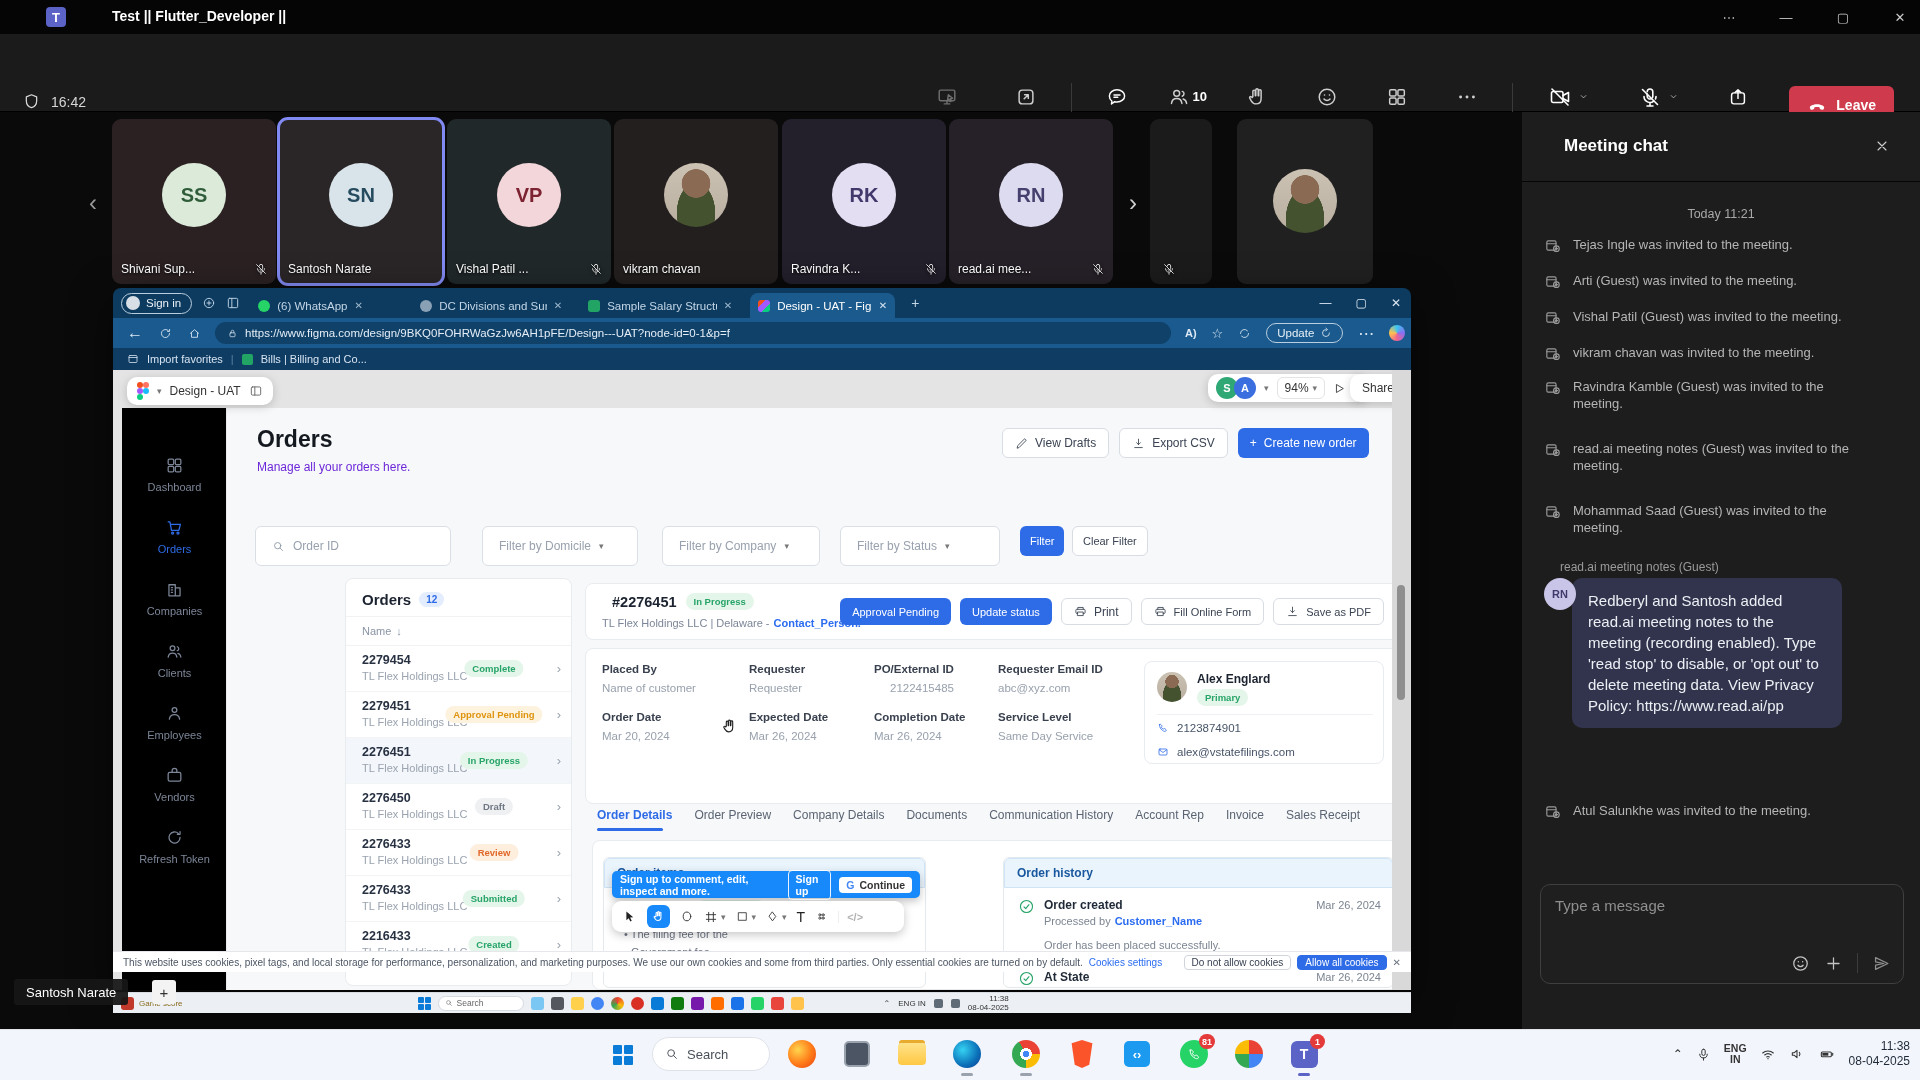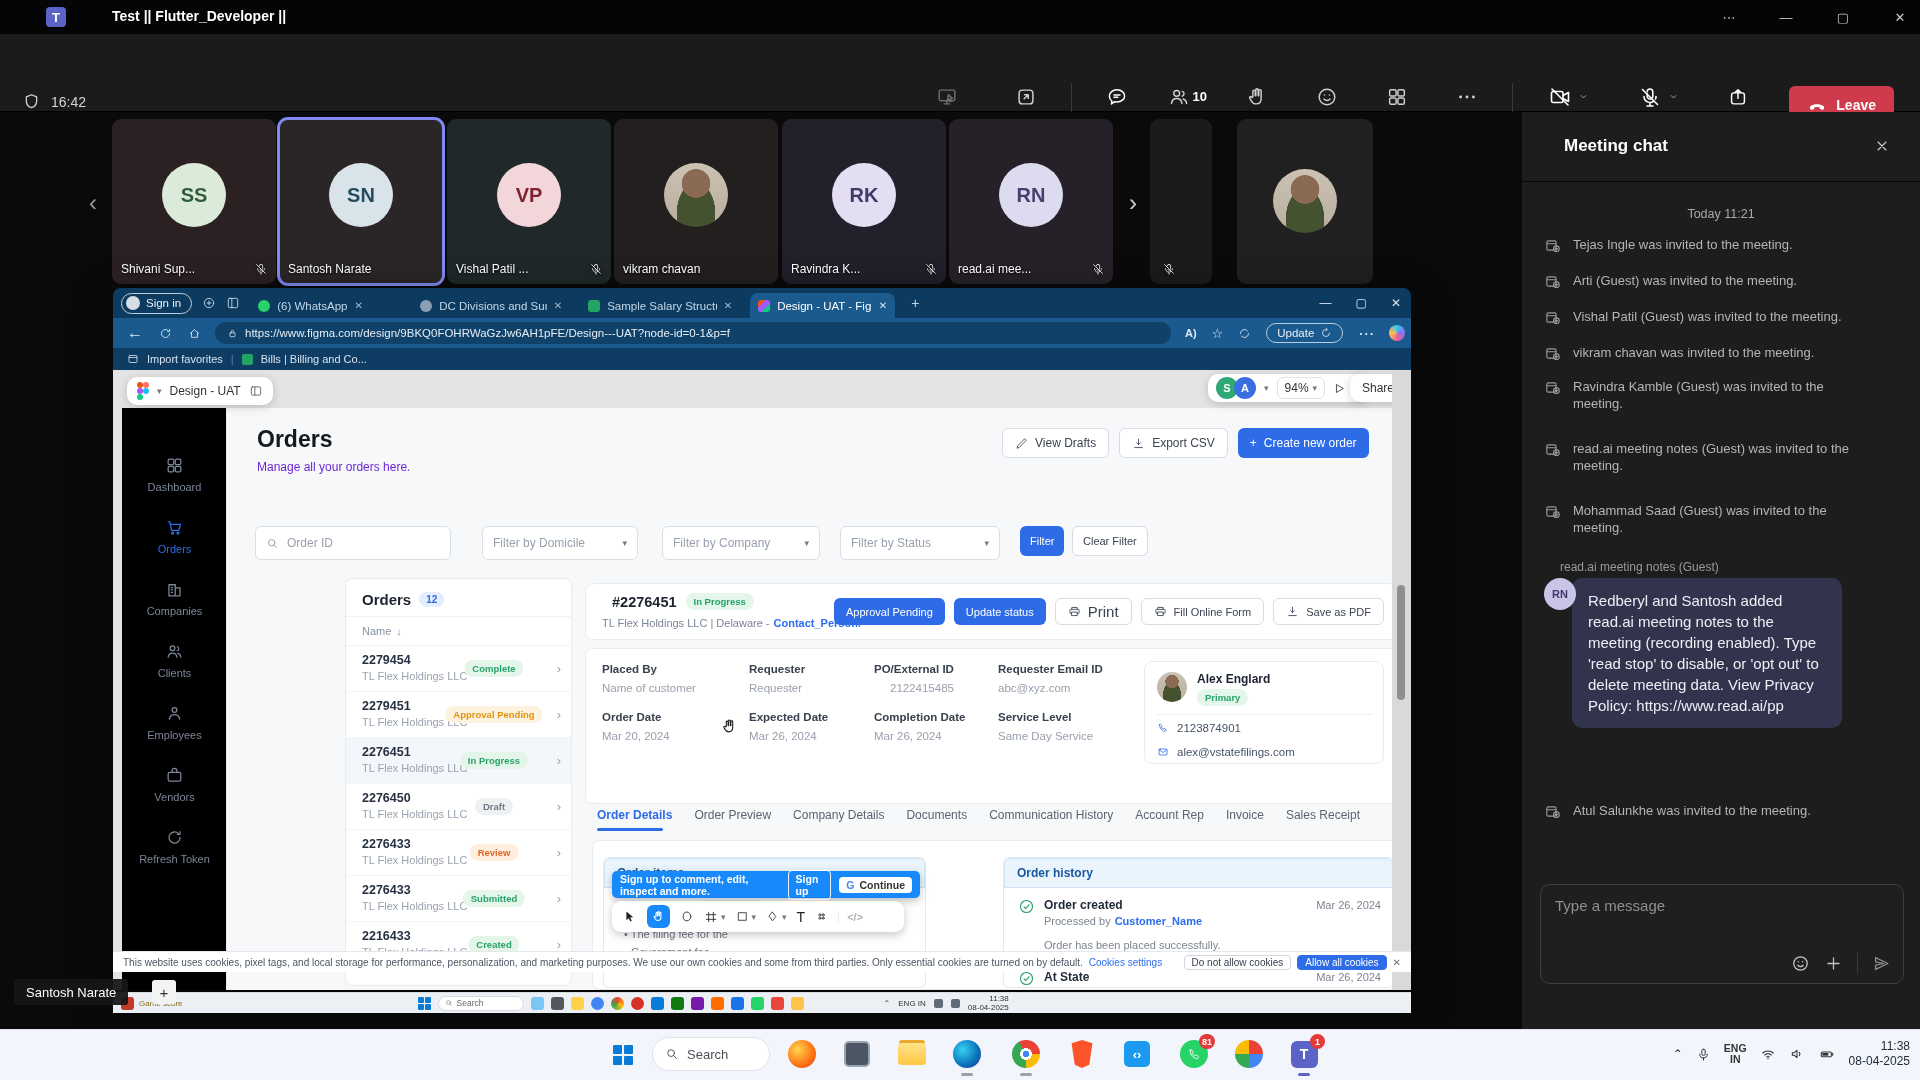--- a/index.html
+++ b/index.html
@@ -69,22 +69,22 @@
   #frame{left:9px;top:38px;width:1270px;height:582px;background:#fff;position:absolute;overflow:hidden}
   #dsidebar{left:0;top:0;width:105px;height:582px;background:#000000;border-right:1px solid #ececf0;position:absolute}
   .sbitem{position:absolute;left:0;width:105px;display:flex;flex-direction:column;align-items:center;gap:6px;color:#7c8698;font-size:11px}
   .sbitem.active{color:#2e6be6}
   #dmain{left:105px;top:0;width:1165px;height:582px;background:#f7f8fa;position:absolute}
 
   .h1{font-size:23px;font-weight:bold;color:#14181f}
   .sub{font-size:12px;color:#6d28d9}
   .btn-w{background:#fff;border:1px solid #d8dce3;border-radius:6px;color:#3b4453;font-size:12px;display:inline-flex;align-items:center;gap:7px;padding:0 12px;height:30px}
   .btn-b{background:#2e6be6;border-radius:6px;color:#fff;font-size:12px;display:inline-flex;align-items:center;gap:7px;padding:0 12px;height:30px}
-  .inp{background:#fff;border:1px solid #dadfe6;border-radius:6px;height:34px;display:flex;align-items:center;gap:8px;padding:0 10px;color:#98a1ad;font-size:12px}
-  .dd{justify-content:space-between}
+  .inp{background:#fff;border:1px solid #dadfe6;border-radius:6px;height:40px;display:flex;align-items:center;gap:8px;padding:0 16px;color:#98a1ad;font-size:12px}
+  .dd{justify-content:flex-start}
 
   #listcard{left:118px;top:170px;width:227px;height:408px;background:#fff;border:1px solid #e9ecef;border-radius:8px;position:absolute;overflow:hidden}
   .lhead{padding:12px 16px 8px;display:flex;align-items:center;gap:8px;font-size:15px;font-weight:bold;color:#1c2330;border-bottom:1px solid #f0f2f4}
   .cnt{background:#e3edfd;color:#2e6be6;font-size:10px;font-weight:bold;border-radius:9px;padding:2px 7px}
   .colrow{padding:8px 16px;font-size:11px;color:#8a94a3;border-bottom:1px solid #f0f2f4}
   .orow{height:46px;position:relative;border-bottom:1px solid #f2f4f6}
   .orow.sel{background:#f3f7fb}
   .oid{position:absolute;left:16px;top:7px;font-size:12.5px;font-weight:bold;color:#273142}
   .ocmp{position:absolute;left:16px;top:24px;font-size:11px;color:#9aa3af;white-space:nowrap}
   .obdg{position:absolute;left:118px;top:14px;transform:translateX(-50%) ;white-space:nowrap;left:148px}
@@ -661,21 +661,21 @@
             <span>TL Flex Holdings LLC | Delaware -</span>
             <span style="color:#2b6cf0;font-weight:bold">Contact_Person.</span>
           </div>
           <div class="abs fx" style="right:14px;top:14px;gap:9px">
             <div class="btn-b" style="height:27px;font-size:11px">
                 <span>Approval Pending</span>
               </div>
             <div class="btn-b" style="height:27px;font-size:11px">
                 <span>Update status</span>
               </div>
-            <div class="btn-w" style="height:27px;font-size:15px">
+            <div class="btn-w" style="height:27px;font-size:12px">
               <span>
                   <svg width="13" height="13" viewBox="0 0 24 24" class="ic">
                     <path d="M7 8V4.5h10V8M7 15.5H5A1.5 1.5 0 013.5 14V9.5A1.5 1.5 0 015 8h14a1.5 1.5 0 011.5 1.5V14a1.5 1.5 0 01-1.5 1.5h-2"></path>
                     <rect x="7" y="13" width="10" height="6.5"></rect>
                   </svg>
                 </span>
               <span>Print</span>
             </div>
             <div class="btn-w" style="height:27px;font-size:11px">
               <span>

